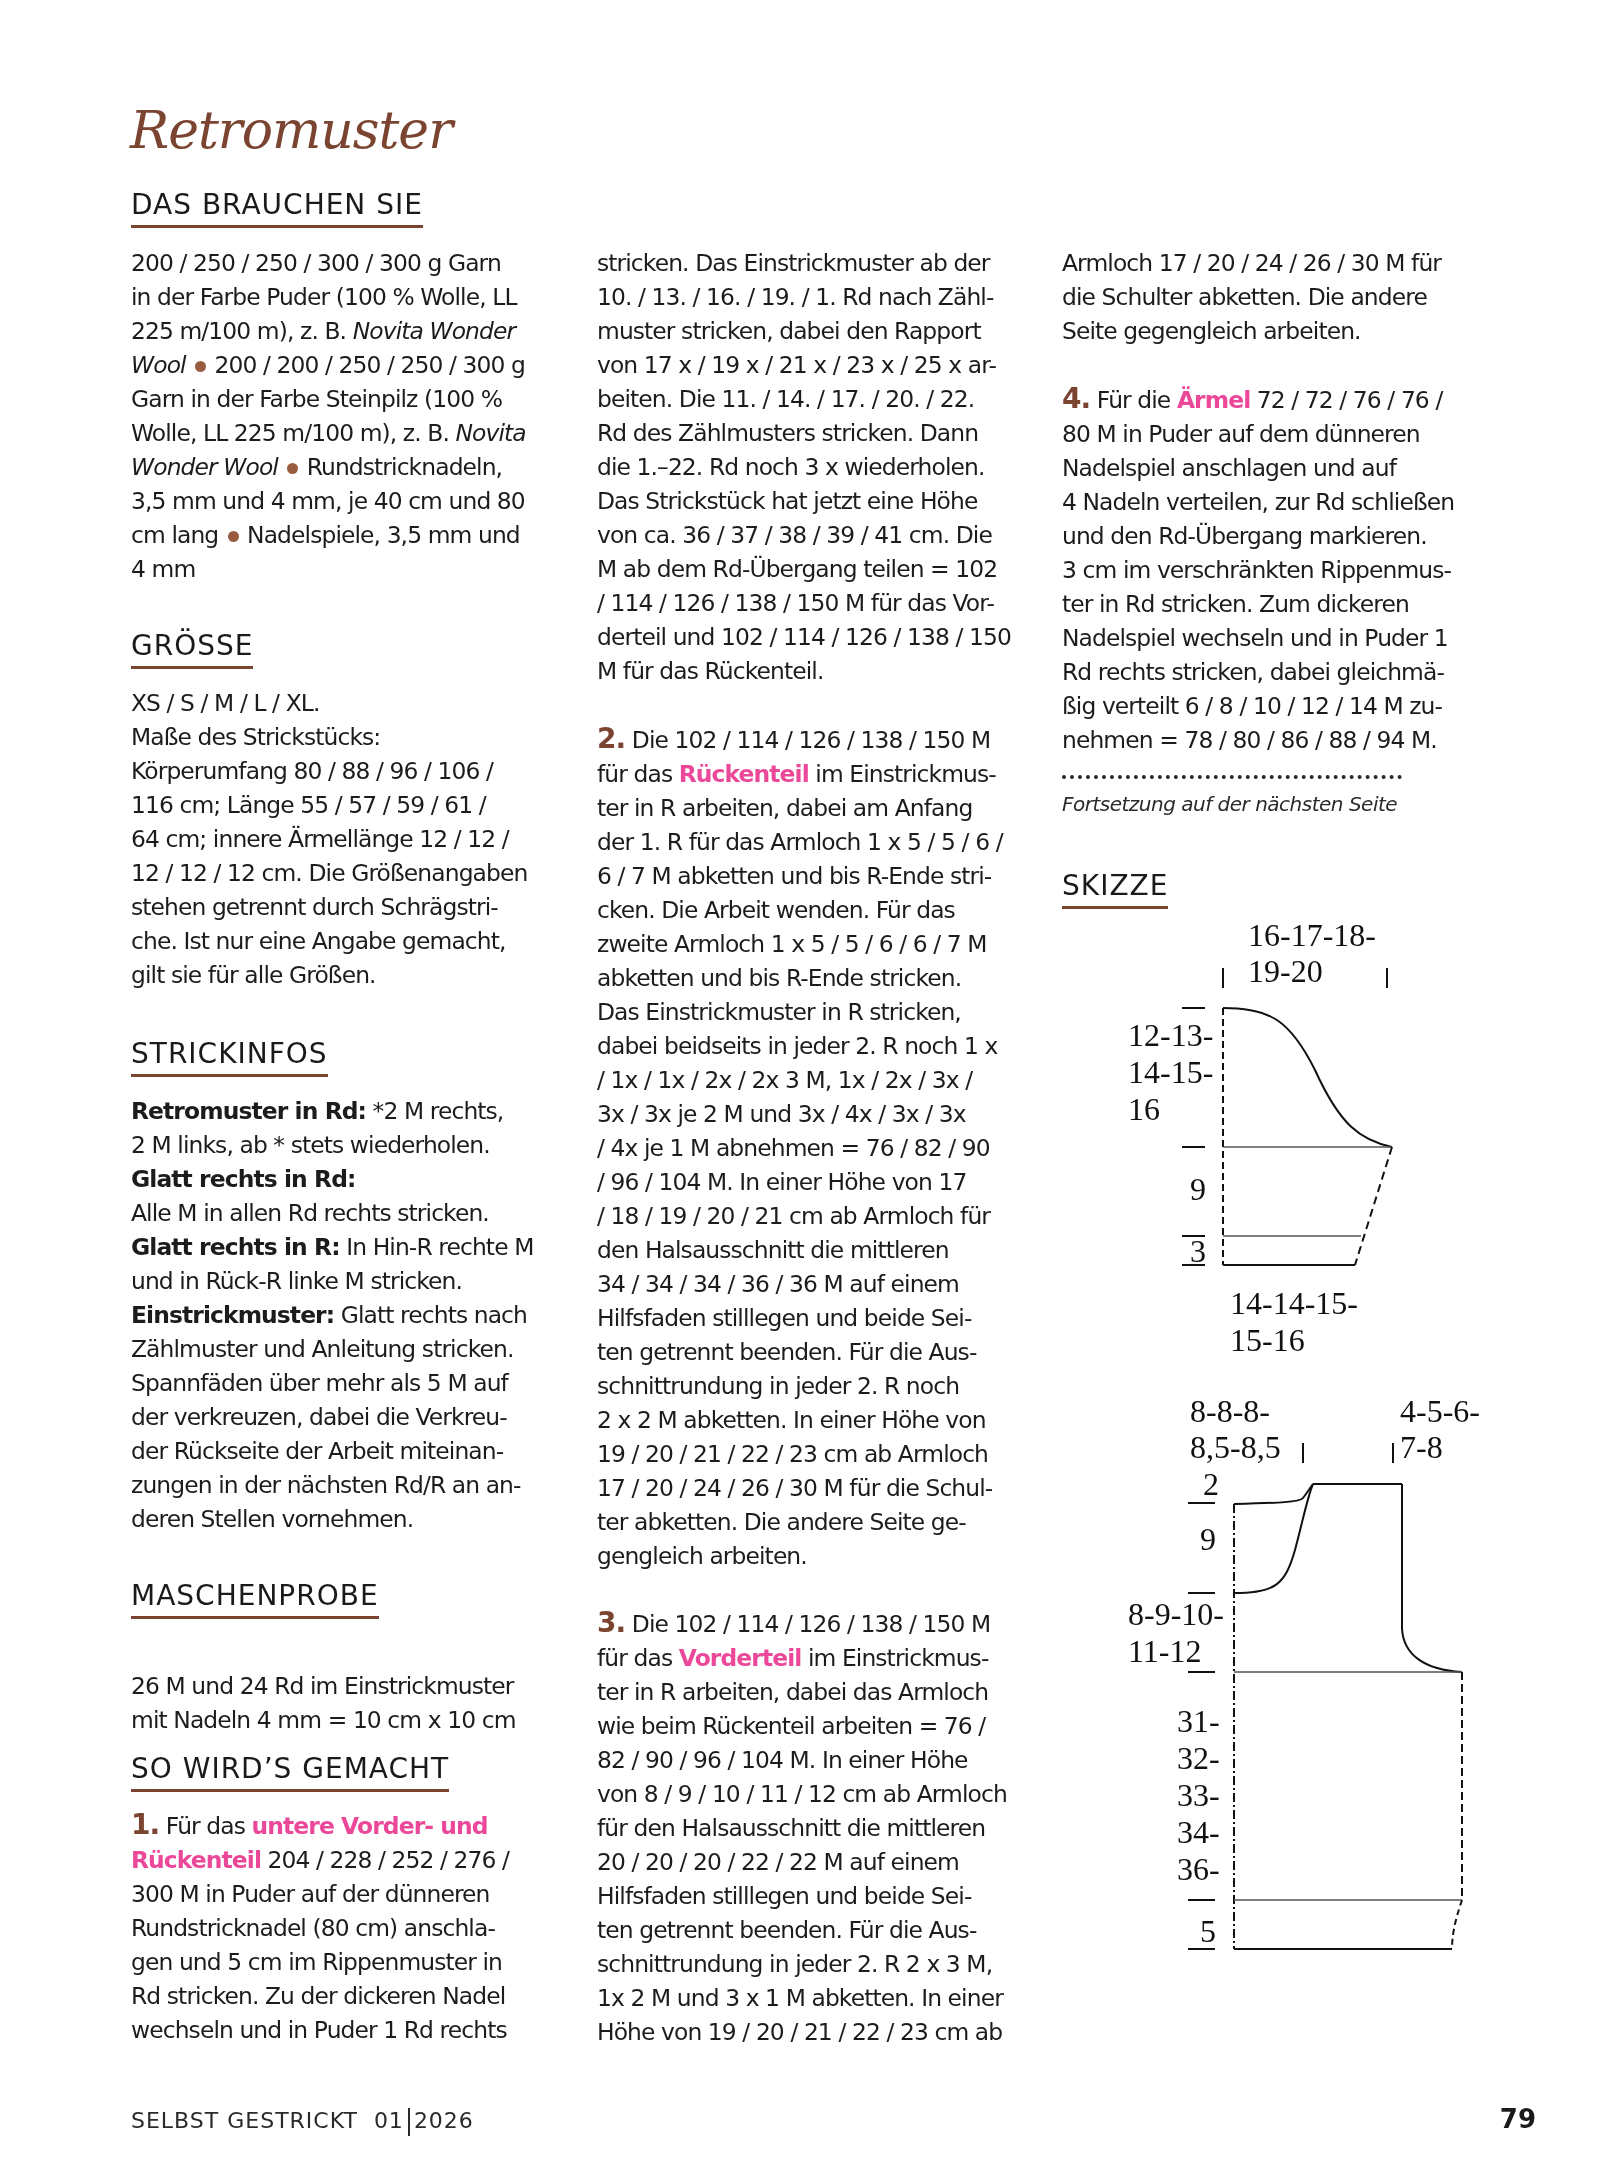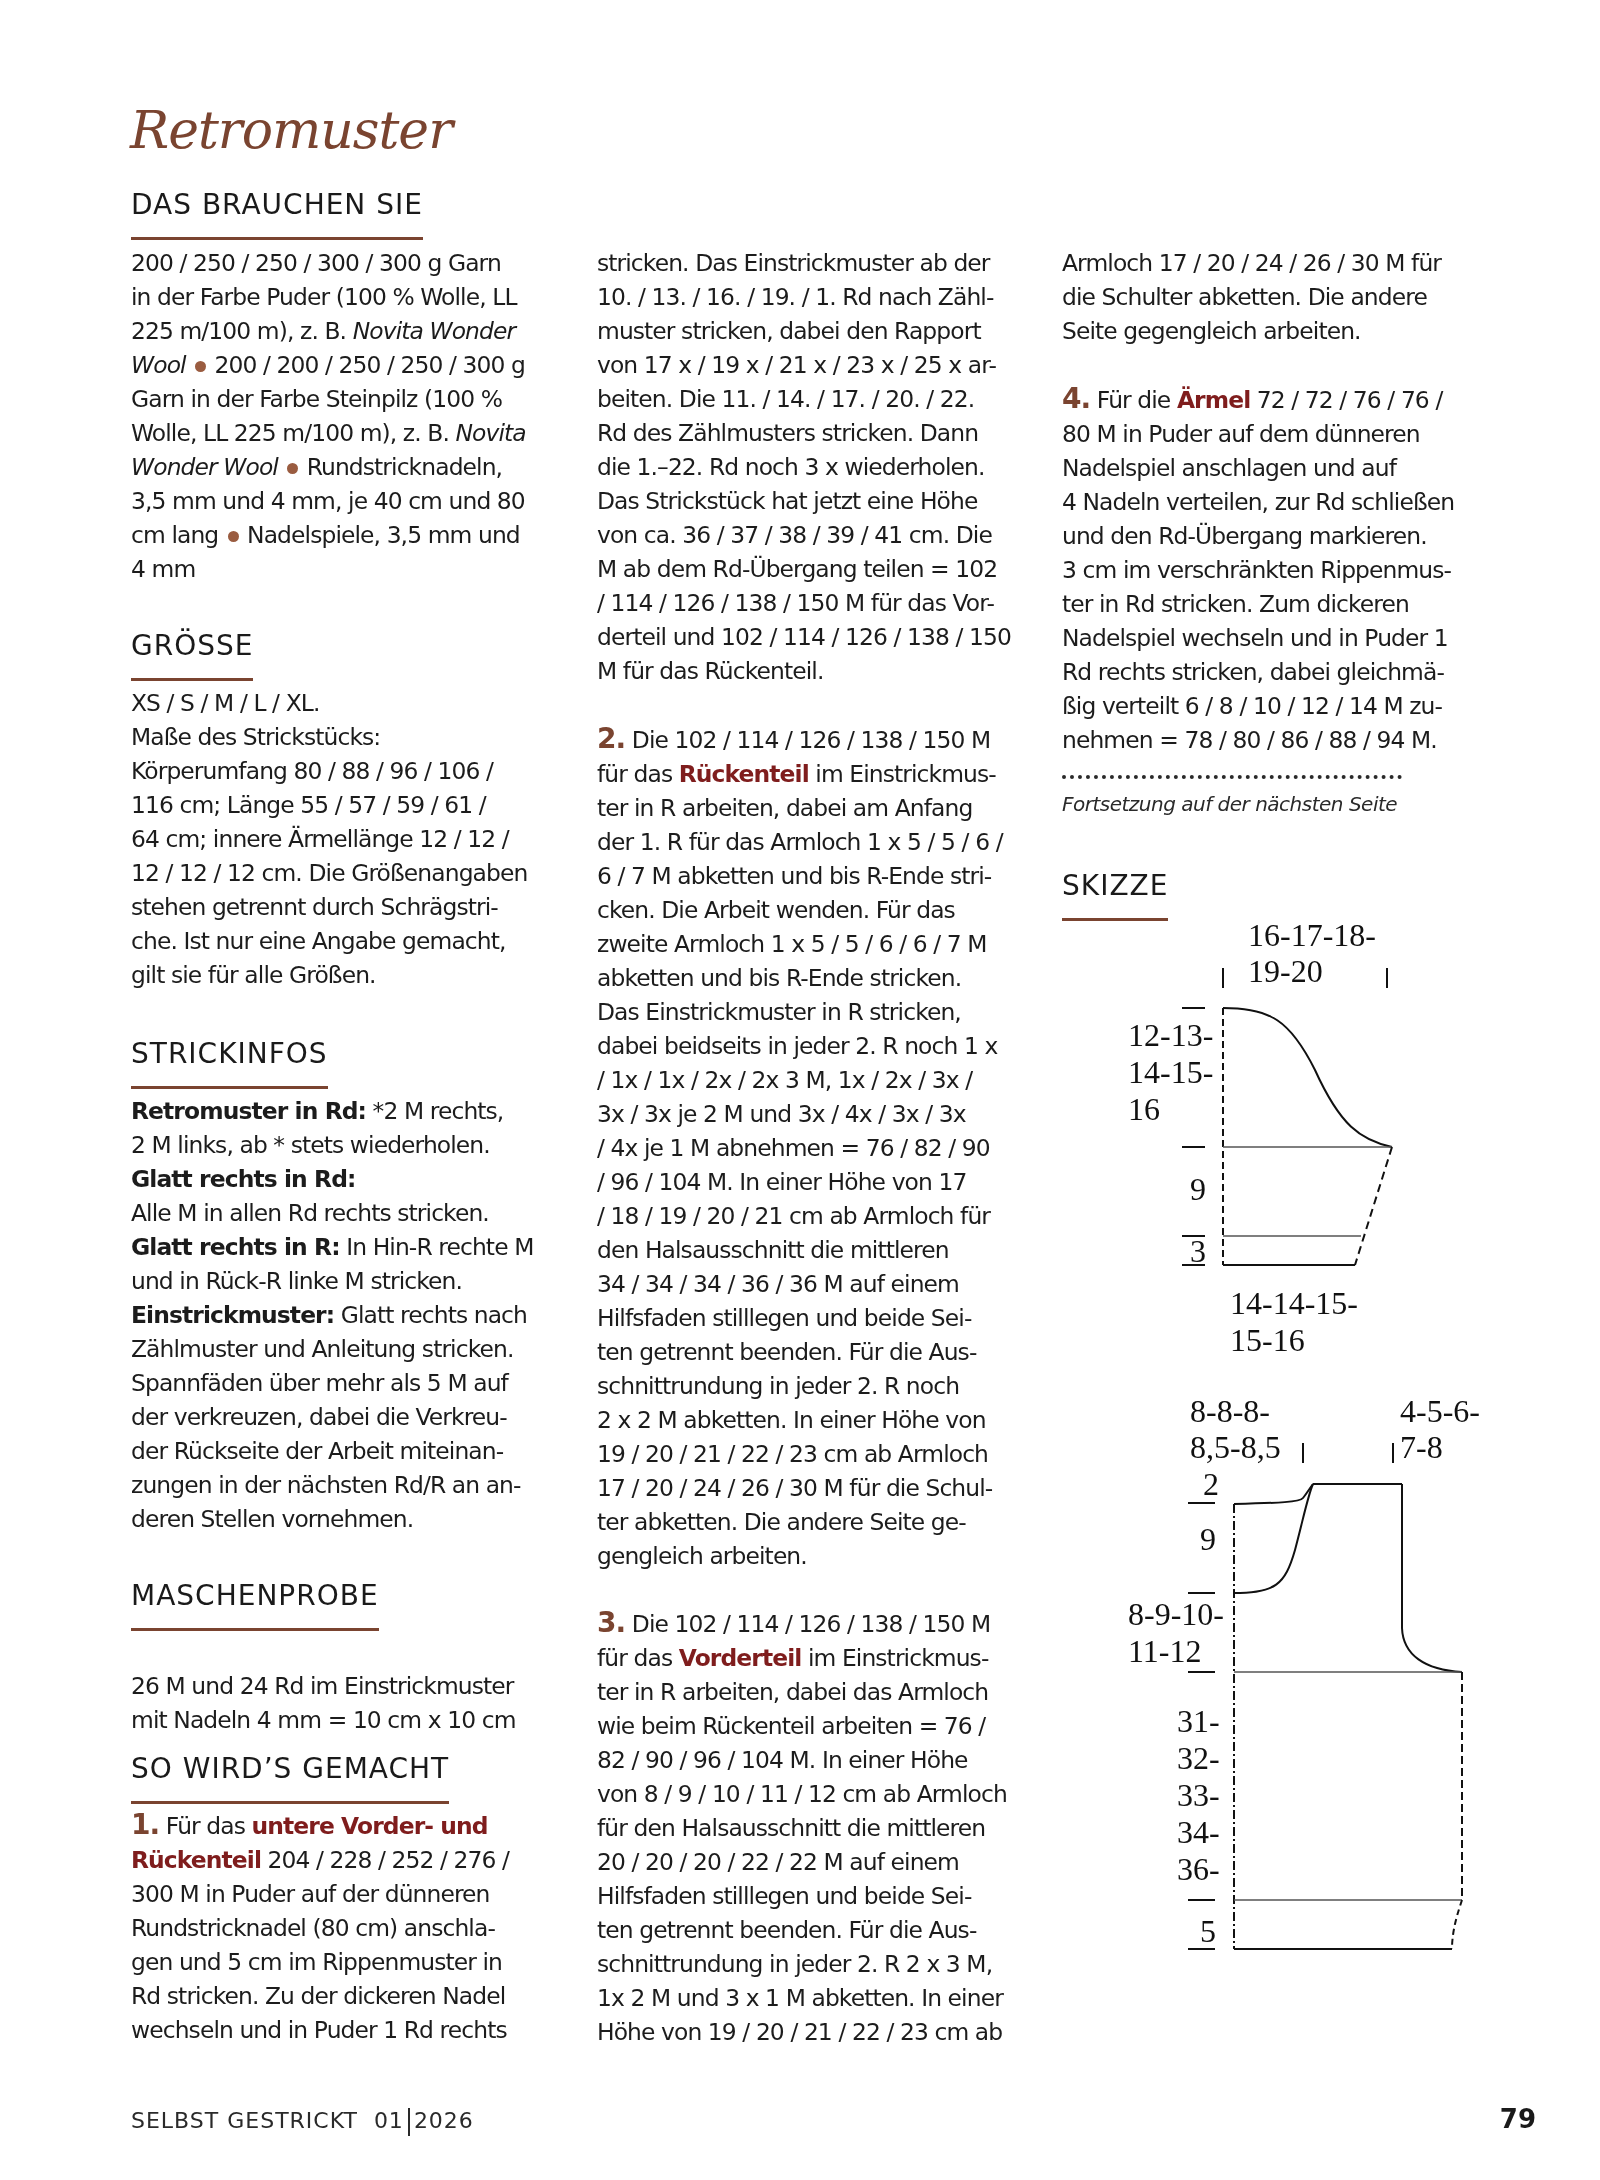--- a/index.html
+++ b/index.html
@@ -2,26 +2,26 @@
 <html><head>
 <meta charset="utf-8">
 <style>
   html, body { margin: 0; padding: 0; background: #ffffff; }
   body { width: 1600px; height: 2180px; position: relative; overflow: hidden;
          font-family: "DejaVu Sans", sans-serif; color: #1a1a1a; }
   .title { position: absolute; left: 130px; top: 100px; font-family: "DejaVu Serif", serif;
            font-style: italic; font-size: 52px; color: #7a4430; letter-spacing: -1px; }
   .h { position: absolute; font-size: 28px; letter-spacing: 1px; color: #1a1a1a;
        font-family: "DejaVu Sans", sans-serif; font-weight: normal;
-       border-bottom: 3px solid #7a4430; padding-bottom: 14px; line-height: 36px; }
+       border-bottom: 3px solid #7a4430; padding-bottom: 2px; line-height: 36px; }
   .p { position: absolute; font-size: 23.4px; line-height: 34px; font-weight: bold;
        color: #1c1c1c; letter-spacing: -0.9px; font-family: "DejaVu Sans", sans-serif; }
   .p .n { font-weight: normal; }
   .p b { font-weight: bold; }
-  .acc { color: #7f1d1d; font-weight: bold; }
+  .acc { color: #ec4899; font-weight: bold; }
   .step-num { color: #7a4430; font-size: 28px; font-weight: bold; }
   .it { font-style: italic; font-weight: normal; }
   .yarn { display: inline-block; width: 11px; height: 11px; border-radius: 50%;
           background: #9a5c40; vertical-align: middle; margin: 0 2px; }
   .dots { position: absolute; left: 1062px; top: 775px; width: 340px;
           border-top: 4px dotted #2a2a2a; height: 0; }
   .cont { position: absolute; left: 1062px; top: 792px; font-size: 20px;
           font-style: italic; color: #2a2a2a; letter-spacing: -0.5px; }
   .footer-left { position: absolute; left: 131px; top: 2108px; font-size: 22px;
                  color: #2a2a2a; letter-spacing: 1px; }

